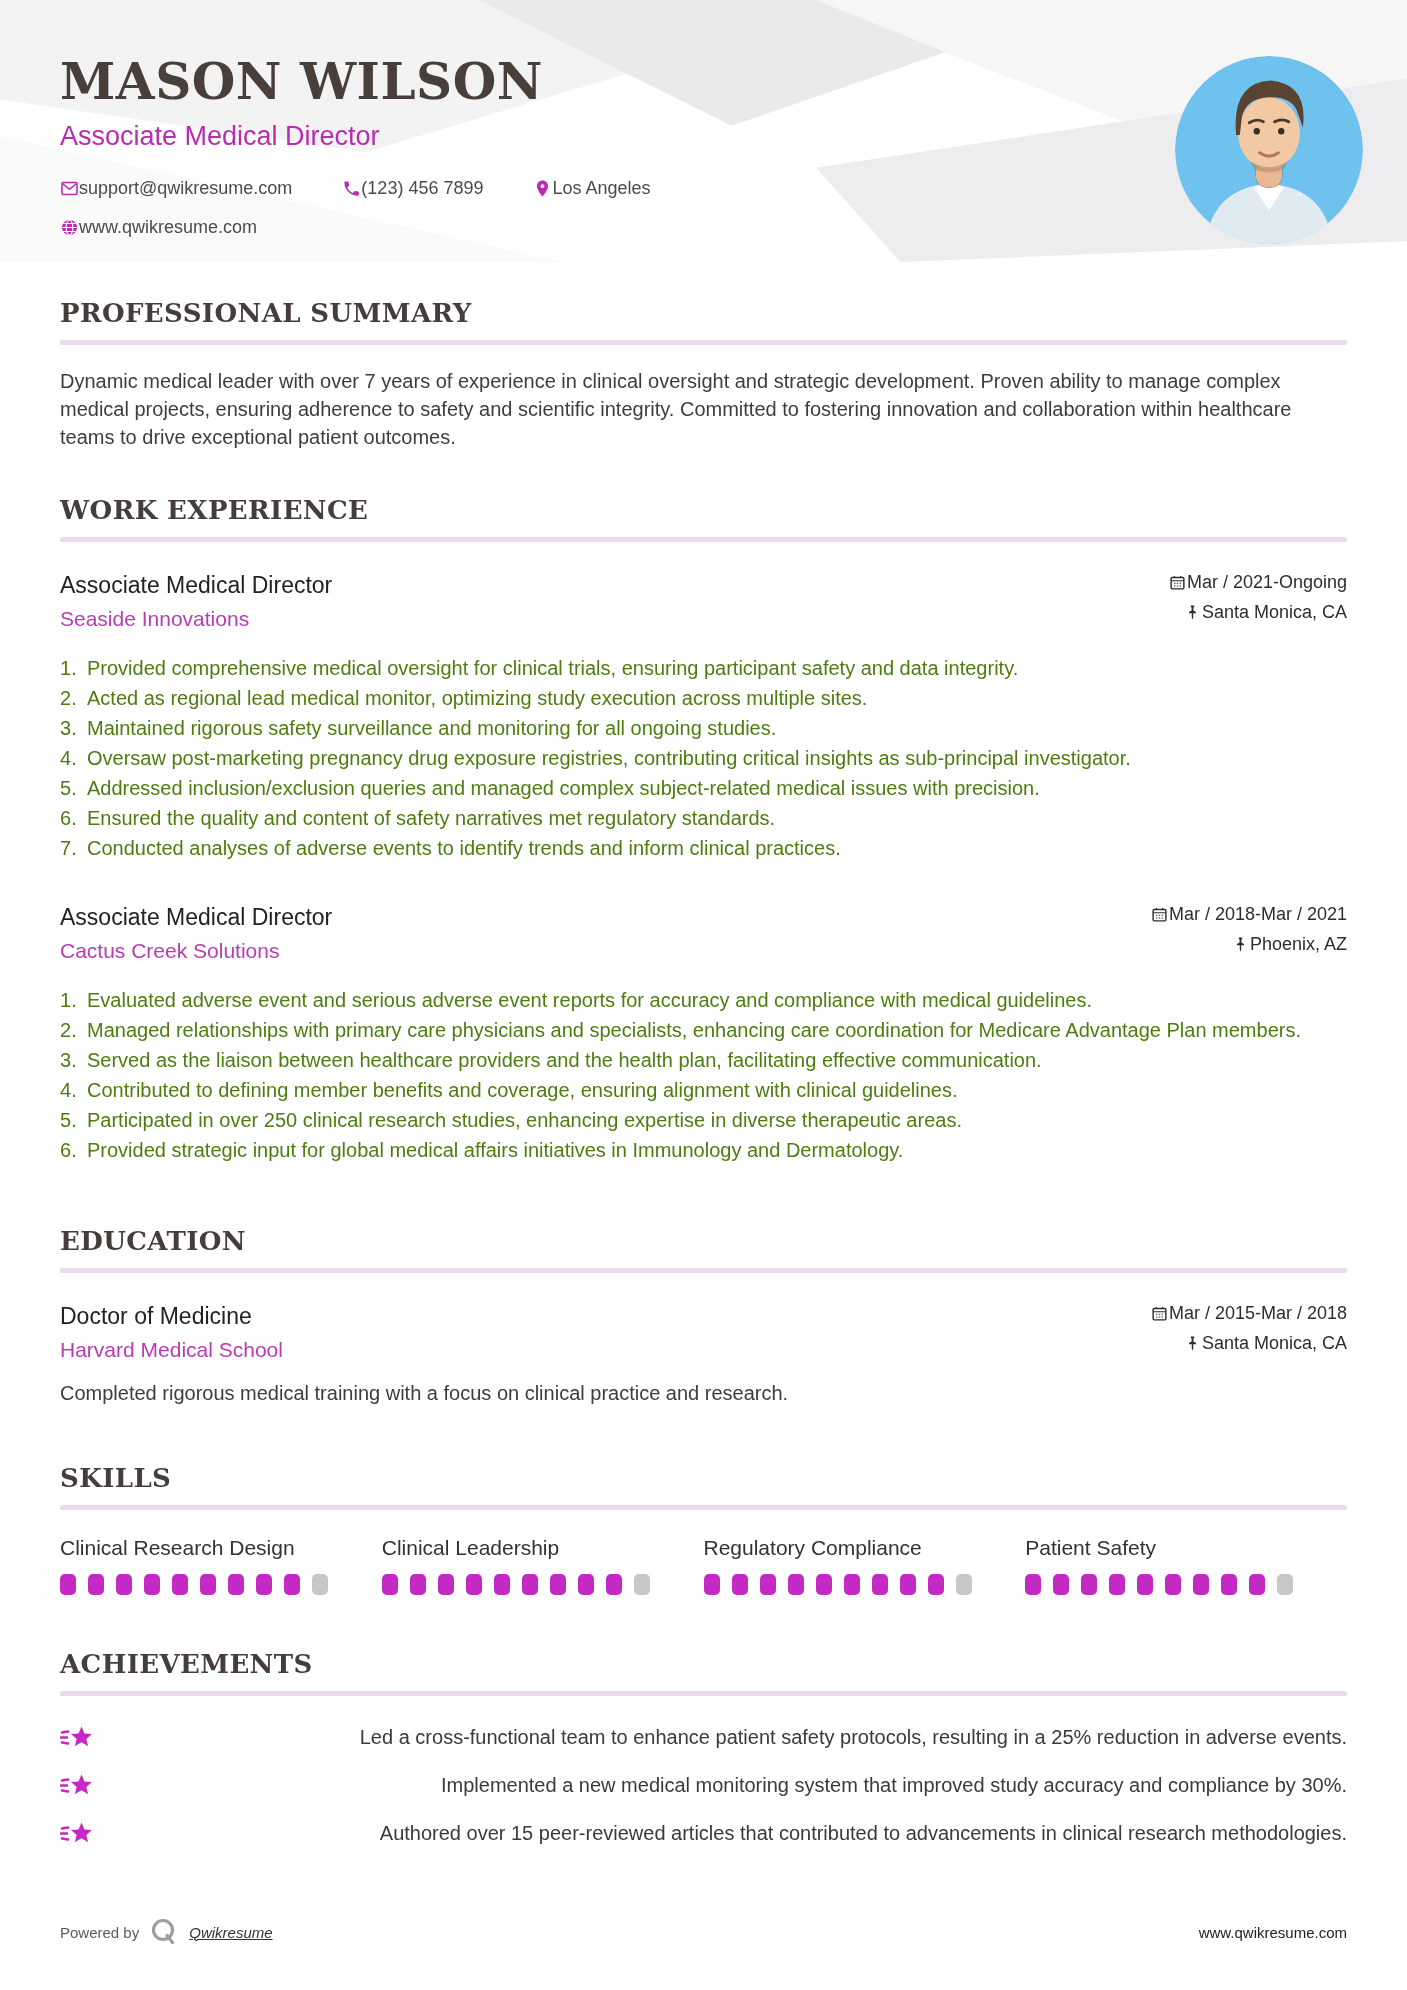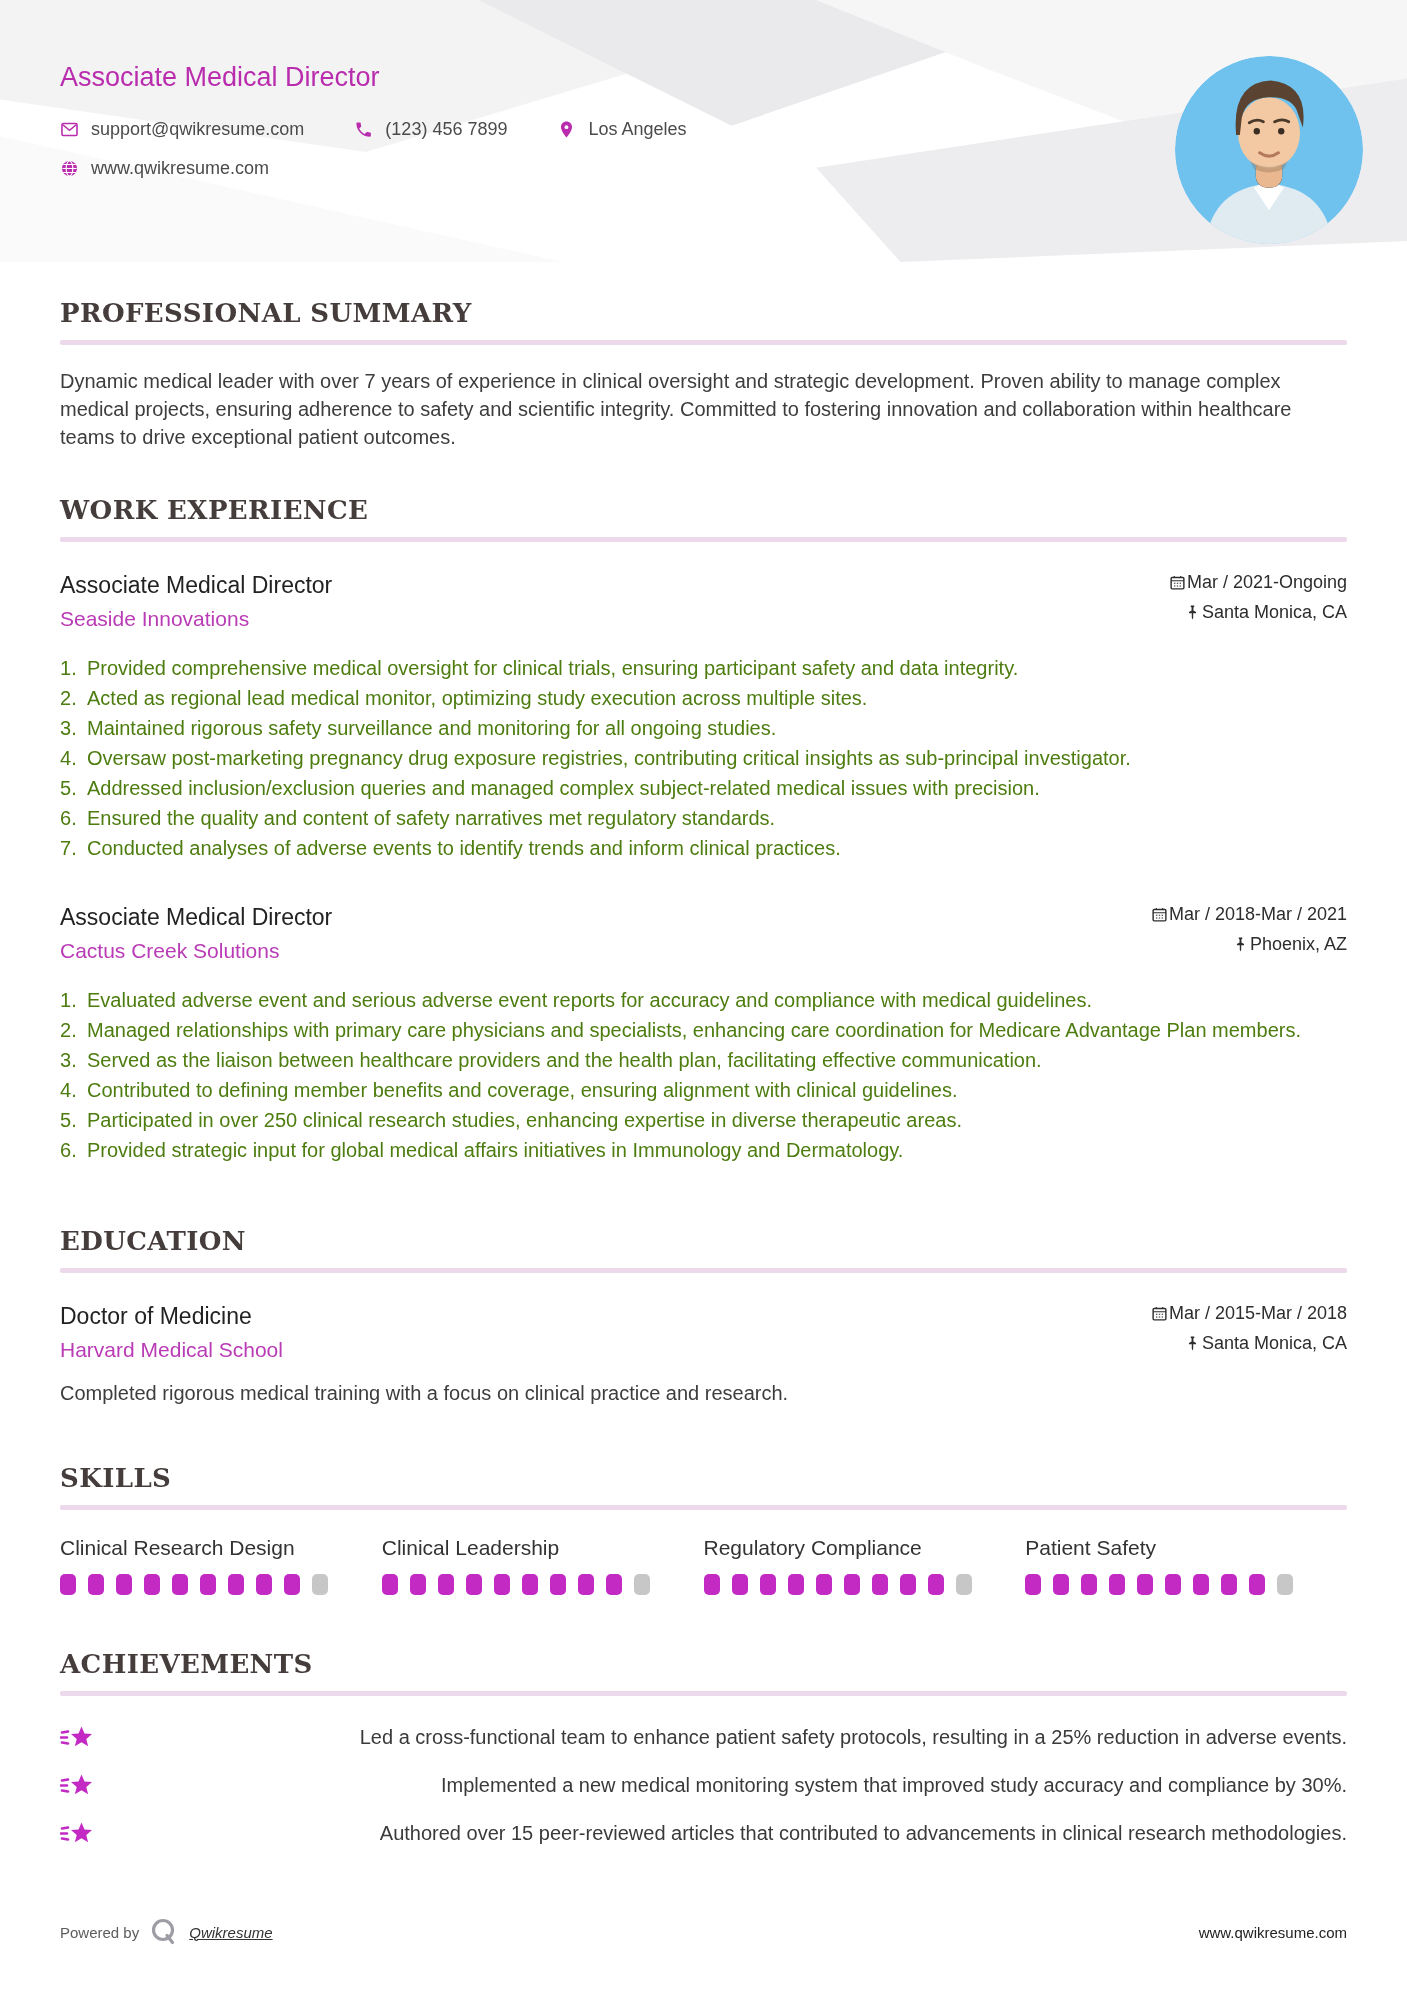--- a/index.html
+++ b/index.html
@@ -53,21 +53,21 @@
   }
   .contact-row {
     margin-top: 26px;
     display: flex;
     align-items: center;
     gap: 12px;
     font-size: 18px;
     color: #4b4b4b;
   }
   .contact-row.second { margin-top: 18px; }
-  .contact-item { display: inline-flex; align-items: center; gap: 12px; }
+  .contact-item { display: inline-flex; align-items: center; gap: 0; }
   .contact-gap { width: 26px; }
   .cicon { width: 19px; height: 19px; flex: 0 0 auto; }
 
   .avatar {
     position: absolute;
     top: 56px;
     right: 44px;
     width: 188px;
     height: 188px;
     border-radius: 50%;
@@ -155,20 +155,21 @@
 
   <header class="hdr">
     <div class="hdr-bg">
       <div class="sh sh1"></div>
       <div class="sh sh2"></div>
       <div class="sh sh3"></div>
       <div class="sh sh4"></div>
       <div class="sh sh5"></div>
     </div>
     <div class="hdr-content">
+      <h1 class="name">MASON WILSON</h1>
       <div class="cand-title">Associate Medical Director</div>
 
       <div class="contact-row">
         <span class="contact-item">
           <svg class="cicon" viewBox="0 0 24 24">
             <rect x="2.5" y="4.5" width="19" height="15" rx="1.5" fill="none" stroke="#b92cae" stroke-width="2"></rect>
             <path d="M3.5 6l8.5 7 8.5-7" fill="none" stroke="#b92cae" stroke-width="2"></path>
           </svg>
           <span>support@qwikresume.com</span>
         </span>

